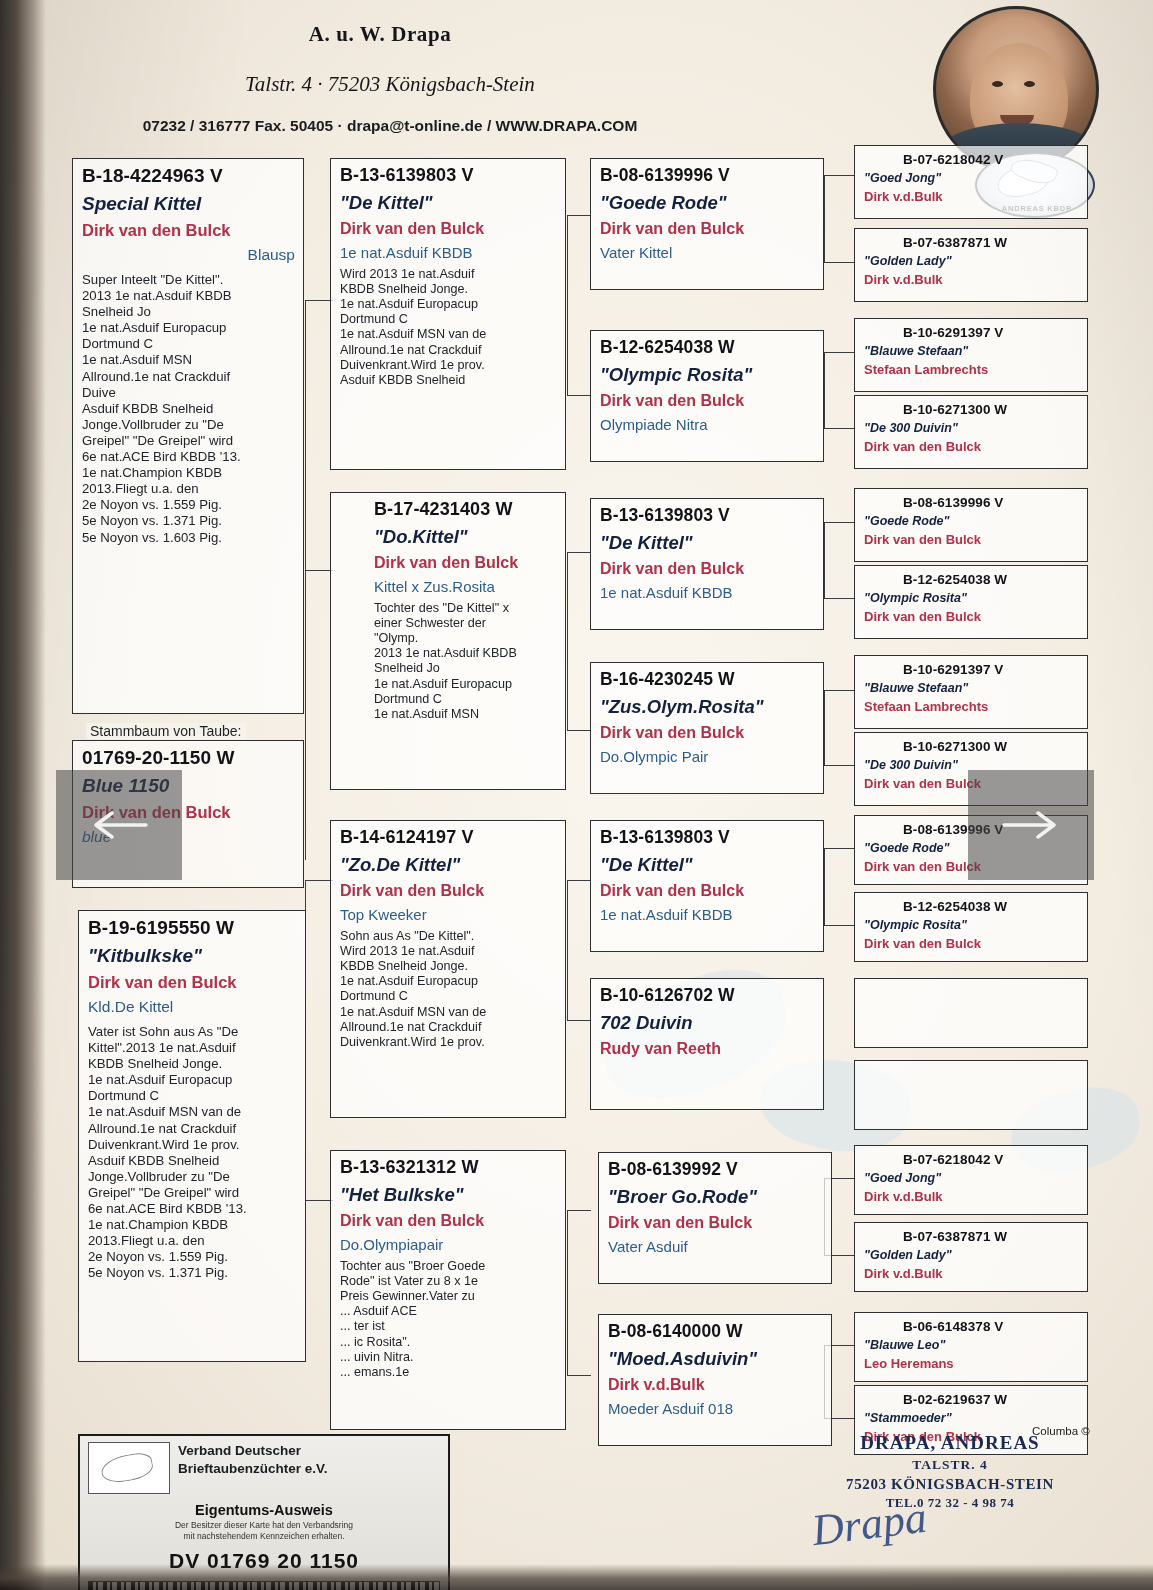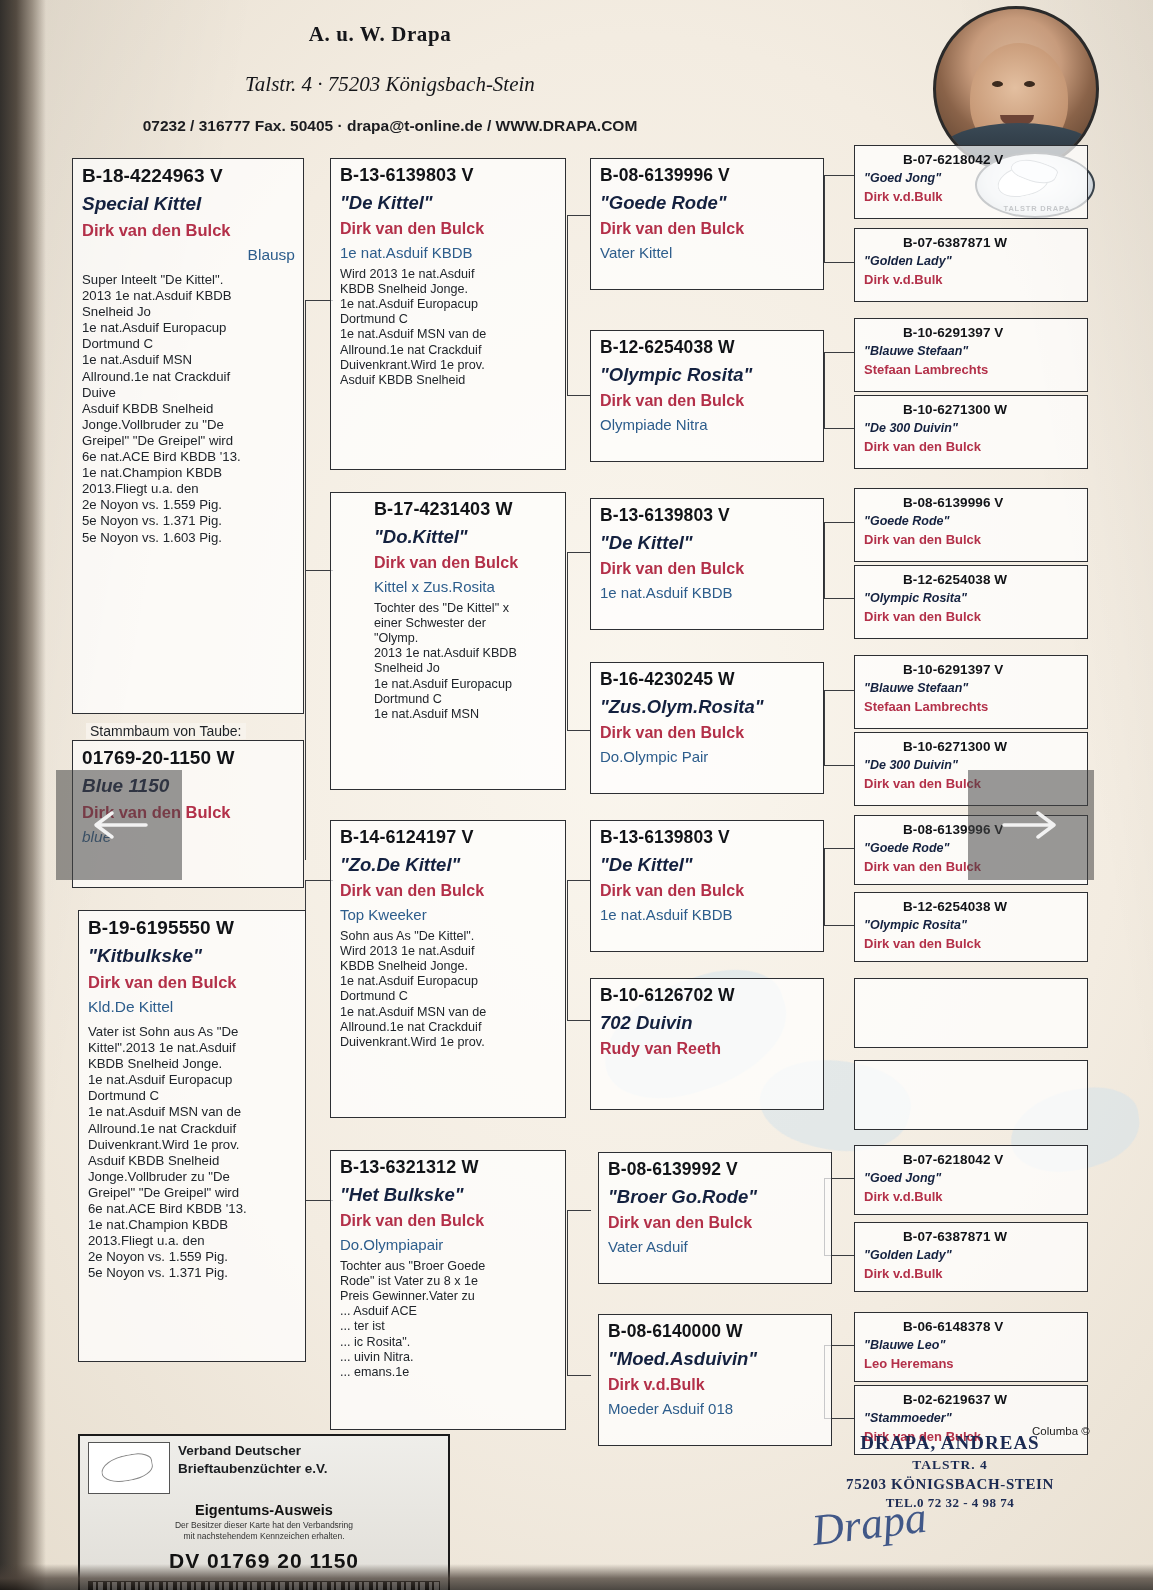--- a/index.html
+++ b/index.html
@@ -199,21 +199,21 @@
   <div class="photo">
     <div class="face"></div>
       <div class="eye l"></div>
       <div class="eye r"></div>
       <div class="mouth"></div>
     <div class="shirt"></div>
   </div>
   <div class="logo">
     <div class="bird"></div>
       <div class="wing"></div>
-    <div class="ltxt">TALSTR DRAPA</div>
+    <div class="ltxt">ANDREAS KBDB</div>
   </div>
 
   <div class="ln lnv" style="left:305px;top:300px;height:560px;"></div>
   <div class="ln lnv" style="left:305px;top:880px;height:420px;"></div>
   <div class="ln lnh" style="left:305px;top:300px;width:28px;"></div>
   <div class="ln lnh" style="left:305px;top:570px;width:28px;"></div>
   <div class="ln lnh" style="left:305px;top:880px;width:28px;"></div>
   <div class="ln lnh" style="left:305px;top:1200px;width:28px;"></div>
 
   <div class="ln lnh" style="left:567px;top:215px;width:24px;"></div>

